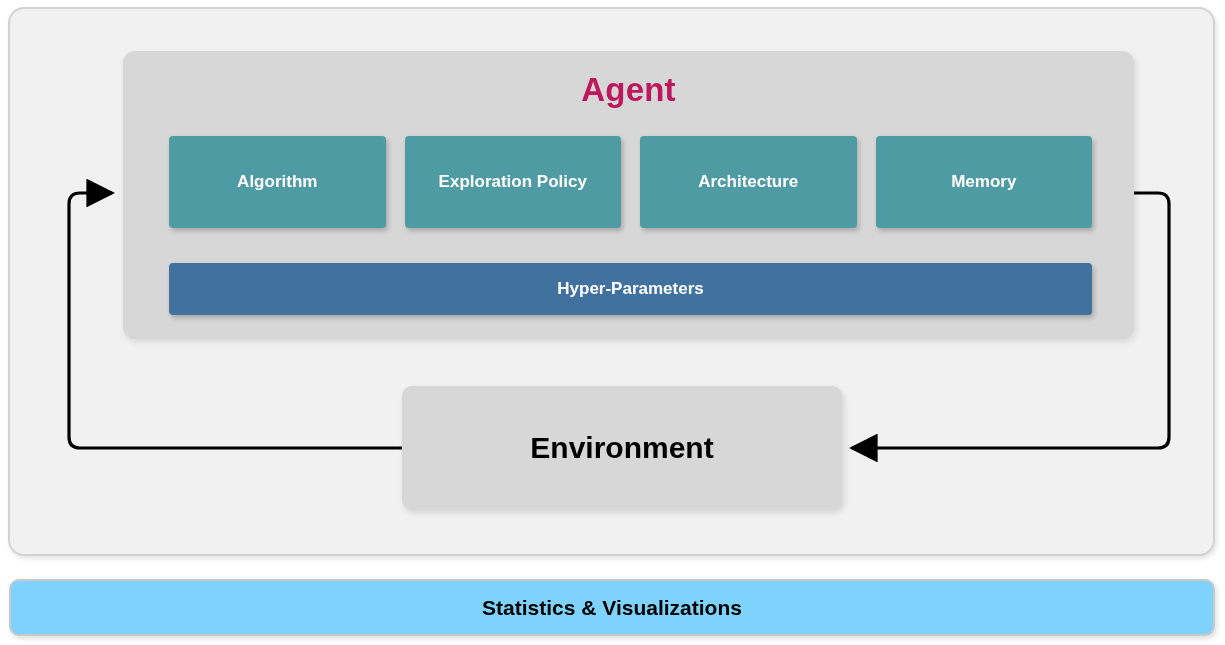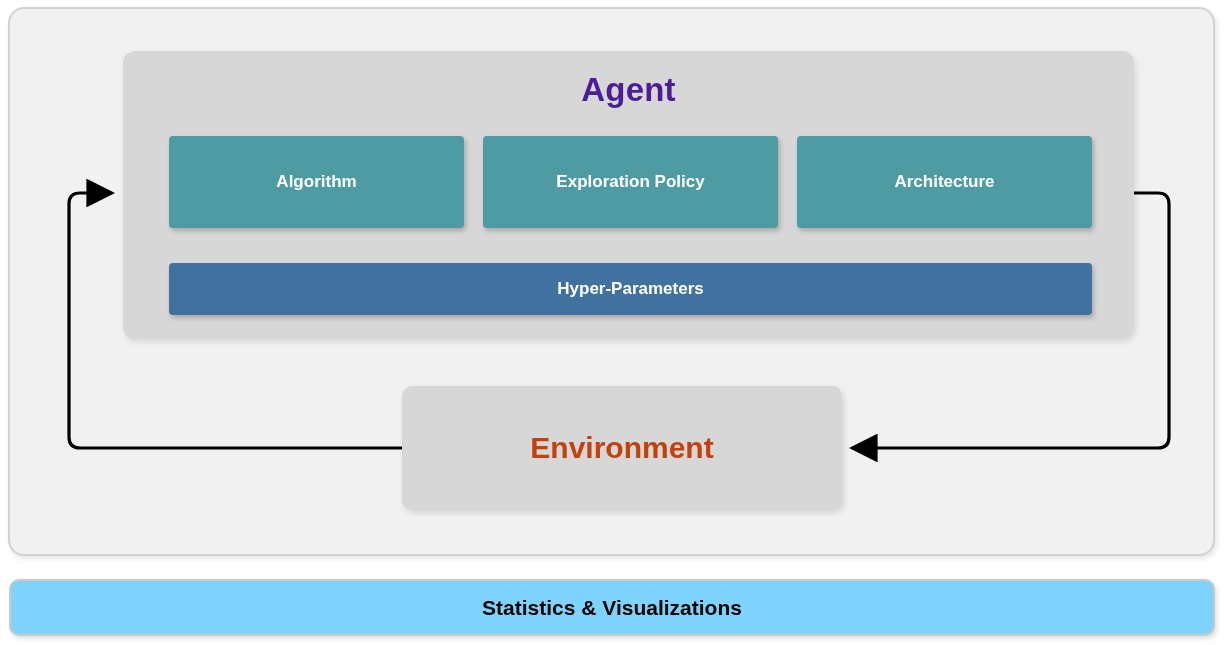--- a/index.html
+++ b/index.html
@@ -44,21 +44,21 @@
     box-shadow: 2px 3px 6px rgba(0,0,0,0.10);
   }
   .agent-title {
     position: absolute;
     left: 0;
     top: 20px;
     width: 1011px;
     text-align: center;
     font-size: 33px;
     font-weight: bold;
-    color: #4c1d95;
+    color: #be185d;
     letter-spacing: 0.2px;
   }
 
   
   .component-row {
     position: absolute;
     left: 46px;
     top: 85px;
     width: 923px;
     height: 92px;
@@ -106,21 +106,21 @@
     top: 386px;
     width: 440px;
     height: 124px;
     background: #d7d7d7;
     border-radius: 10px;
     display: flex;
     align-items: center;
     justify-content: center;
     font-size: 30px;
     font-weight: bold;
-    color: #c2410c;
+    color: #000000;
     box-shadow: 2px 3px 6px rgba(0,0,0,0.12);
   }
 
   
   .loop-svg {
     position: absolute;
     left: 0;
     top: 0;
     width: 1225px;
     height: 556px;
@@ -170,20 +170,21 @@
   </svg>
 
   <div class="agent-panel">
 
     <div class="agent-title">Agent</div>
 
     <div class="component-row">
       <div class="component-box">Algorithm</div>
       <div class="component-box">Exploration Policy</div>
       <div class="component-box">Architecture</div>
+      <div class="component-box">Memory</div>
     </div>
 
     <div class="hyper-bar">Hyper-Parameters</div>
   </div>
 
   <div class="environment-box">Environment</div>
 
   <div class="stats-banner">Statistics &amp; Visualizations</div>
 
 </div>

